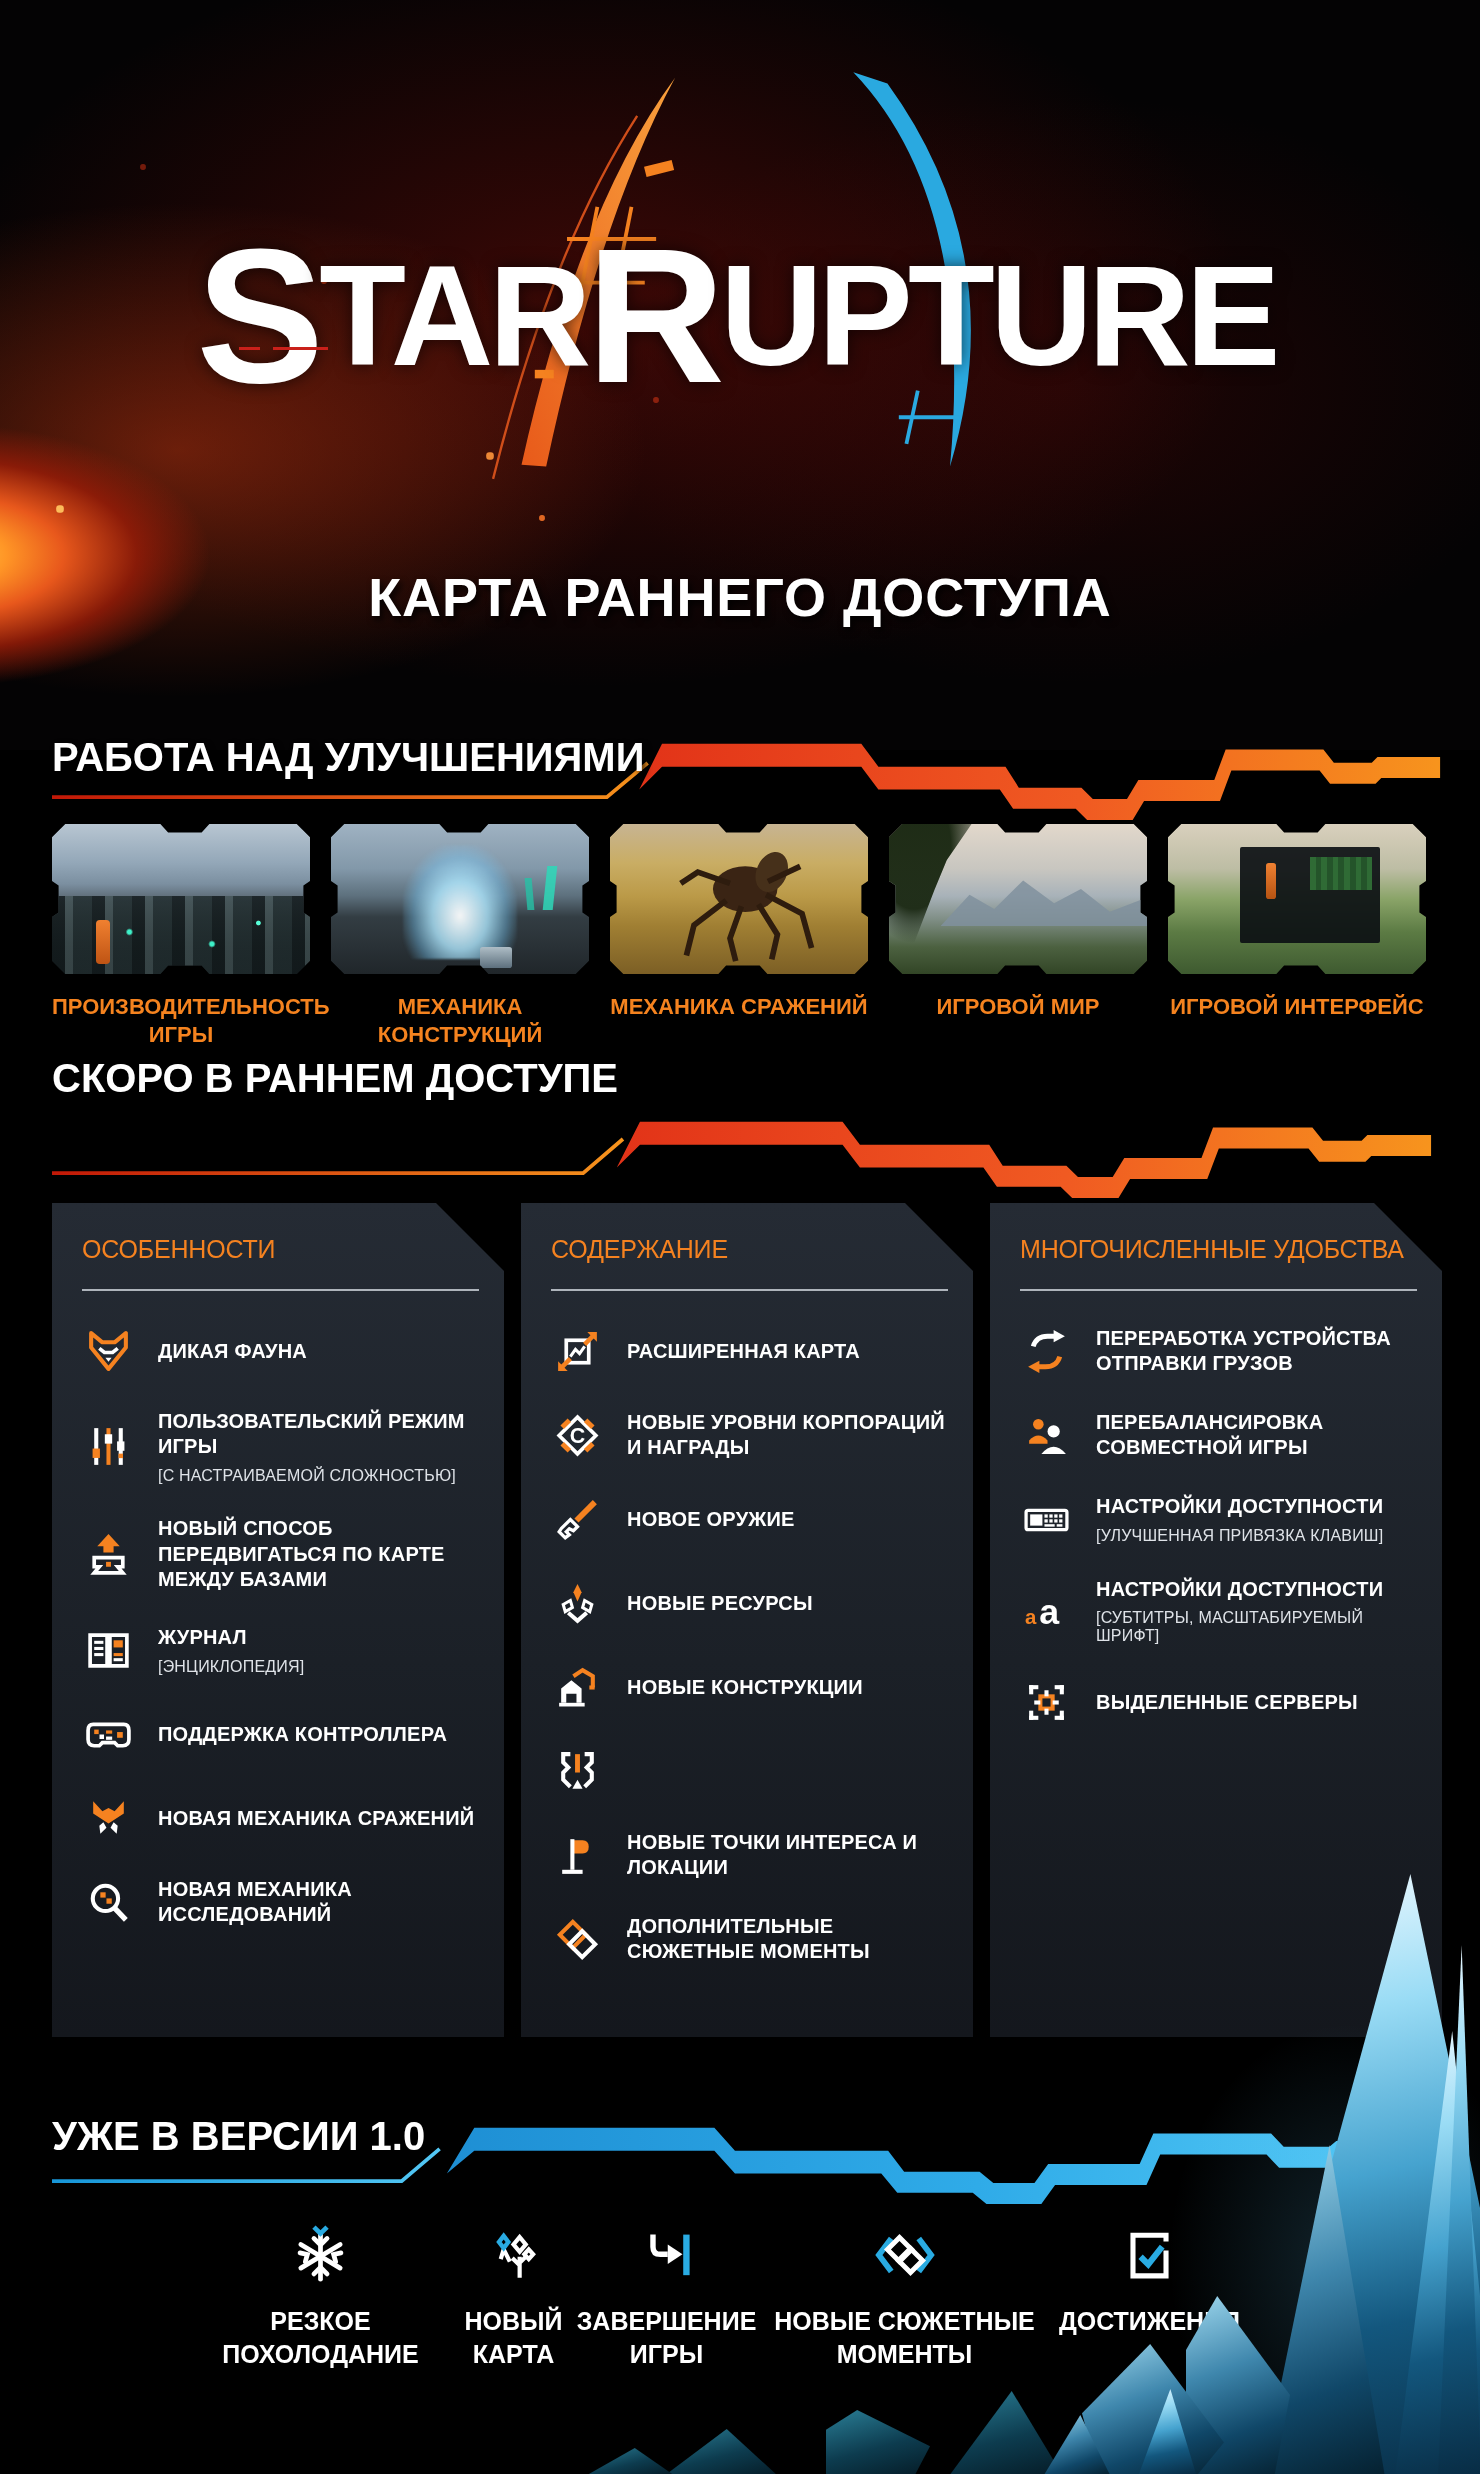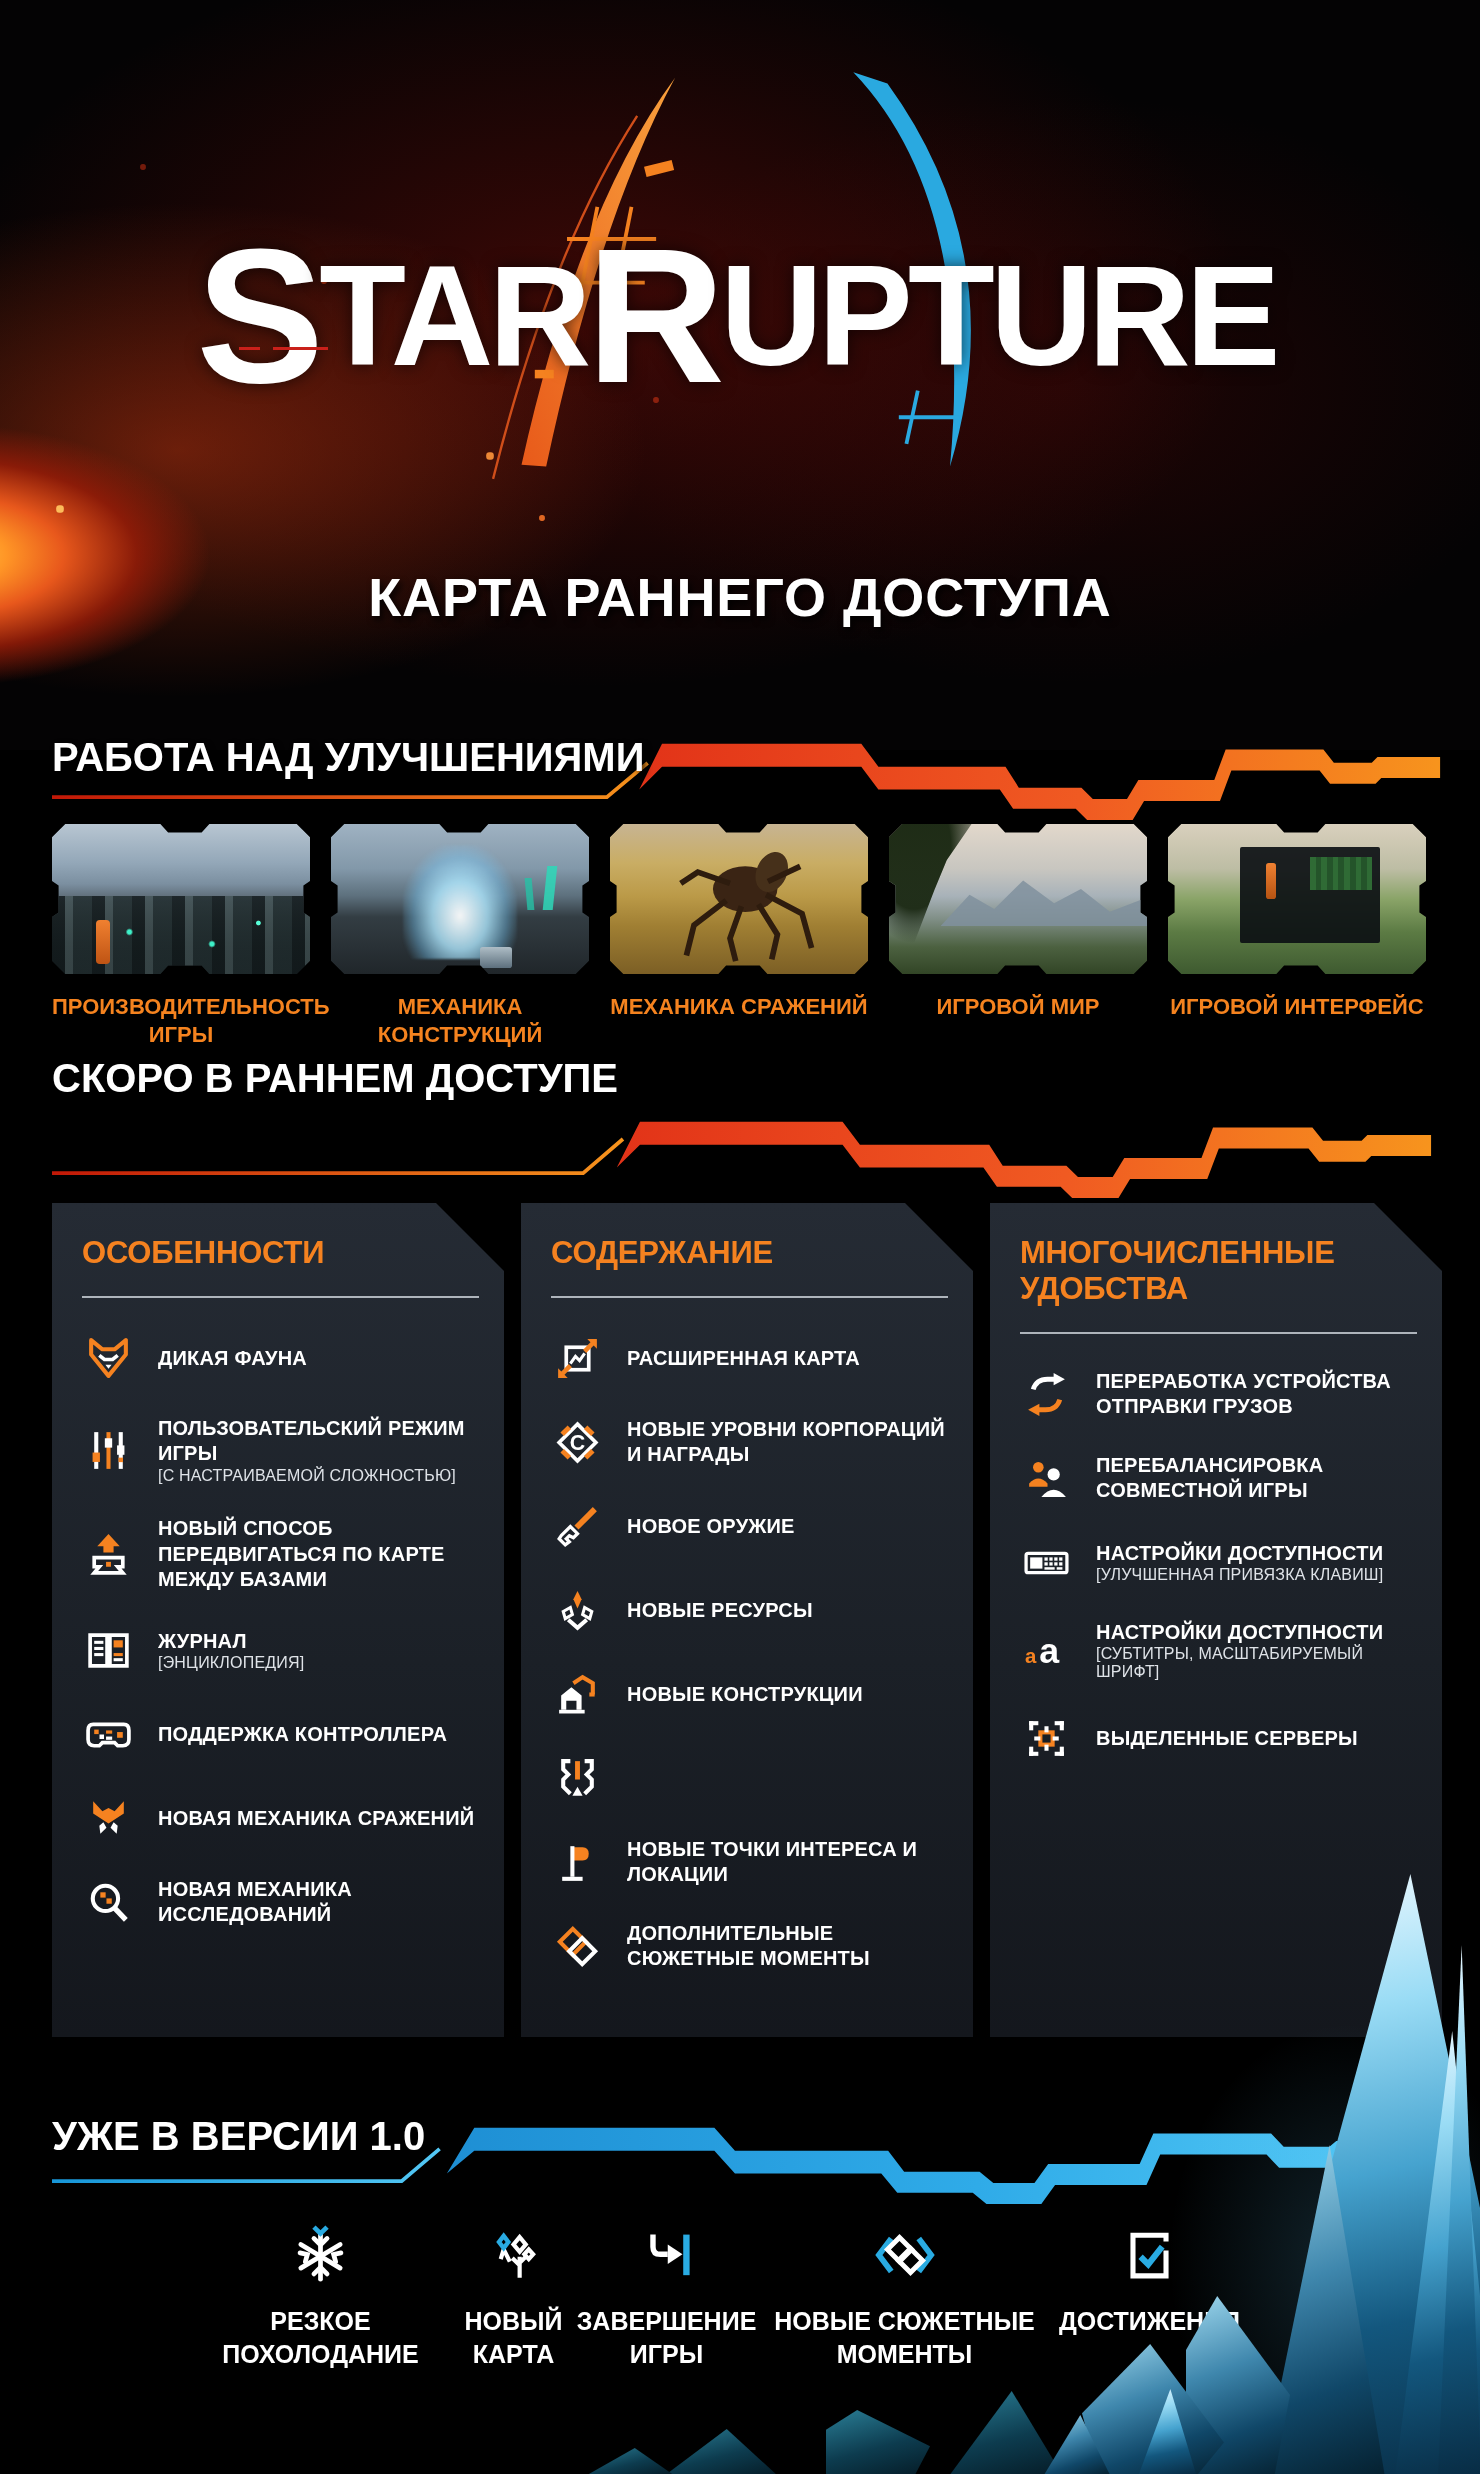--- a/index.html
+++ b/index.html
@@ -68,28 +68,28 @@
     background:repeating-linear-gradient(90deg,#2f6b35 0 5.7px,#24542a 5.7px 11.4px),#1a2a1c;}
   .t5 .char{left:38%;top:26%;width:9.5px;height:36px;background:linear-gradient(#ef8132,#b65312);border-radius:2.8px;}
   .thumb-label{position:absolute;top:993px;width:258px;text-align:center;
     color:#F5831F;font-size:22px;font-weight:700;line-height:1.25;z-index:3;}
   
   .card{position:absolute;top:1203px;width:452px;height:834px;z-index:3;
     background:linear-gradient(180deg,#252b34 0%,#1b2027 55%,#14171d 100%);
     clip-path:polygon(0 0,calc(100% - 68px) 0,100% 68px,100% 100%,0 100%);
     padding:0;box-sizing:border-box;}
   .card-inner{padding:32px 25px 0 30px;}
-  .card-title{color:#F58220;font-size:31px;font-weight:700;letter-spacing:-0.2px;}
+  .card-title{color:#F58220;font-size:25px;font-weight:400;letter-spacing:-0.2px;}
   .card-divider{margin-top:25px;height:1.9px;background:#c7ccd4;opacity:.85;}
   .items{margin-top:34px;display:flex;flex-direction:column;gap:31px;}
   .item{display:flex;align-items:center;gap:23px;}
   .ic{flex:0 0 53px;width:53px;height:53px;display:flex;align-items:center;justify-content:center;}
   .itxt{flex:1;}
   .lab{display:block;font-size:20px;font-weight:700;line-height:1.28;letter-spacing:0.2px;}
-  .note{display:block;font-size:16px;font-weight:400;color:#dfe3e8;margin-top:0;letter-spacing:0.2px;}
+  .note{display:block;font-size:16px;font-weight:400;color:#dfe3e8;margin-top:7px;letter-spacing:0.2px;}
   
   .v-col{position:absolute;text-align:center;z-index:4;}
   .v-ic{height:66px;display:flex;align-items:center;justify-content:center;}
   .v-lab{margin-top:17px;font-size:25px;font-weight:700;line-height:1.3;text-shadow:1.9px 1.9px 4.7px rgba(0,0,0,.9);}
   
   .crystal{position:absolute;z-index:5;}
   .cA{background:linear-gradient(168deg,#eaf8ff 0%,#9adcf5 22%,#46a3cf 48%,#13577e 72%,#082c44 100%);}
   .cB{background:linear-gradient(160deg,#9fd8ee 0%,#3f87ad 40%,#104768 72%,#05202f 100%);}
   .cC{background:linear-gradient(165deg,#2a7e96 0%,#0d3c4f 55%,#051b26 100%);}
   .shardA{clip-path:polygon(48% 0,100% 74%,80% 100%,12% 100%,0 52%);}

